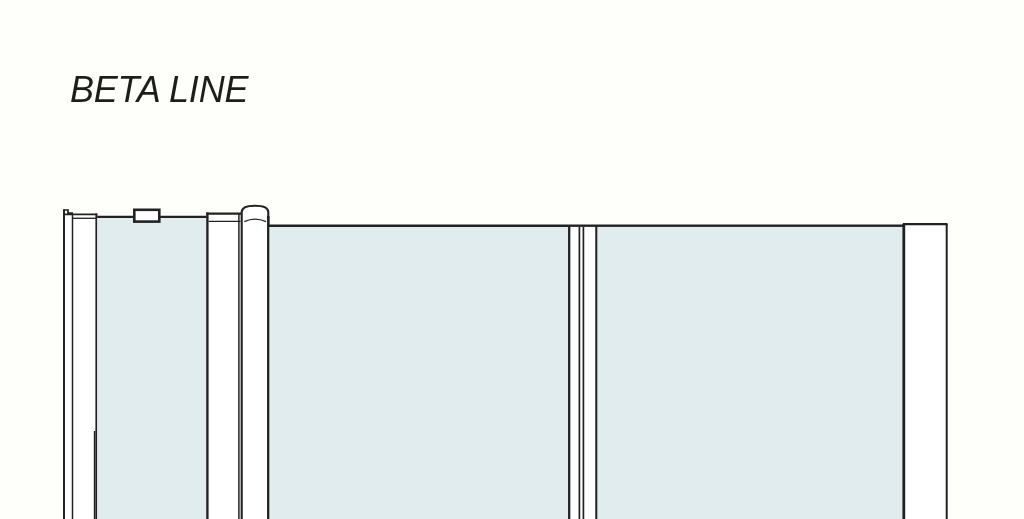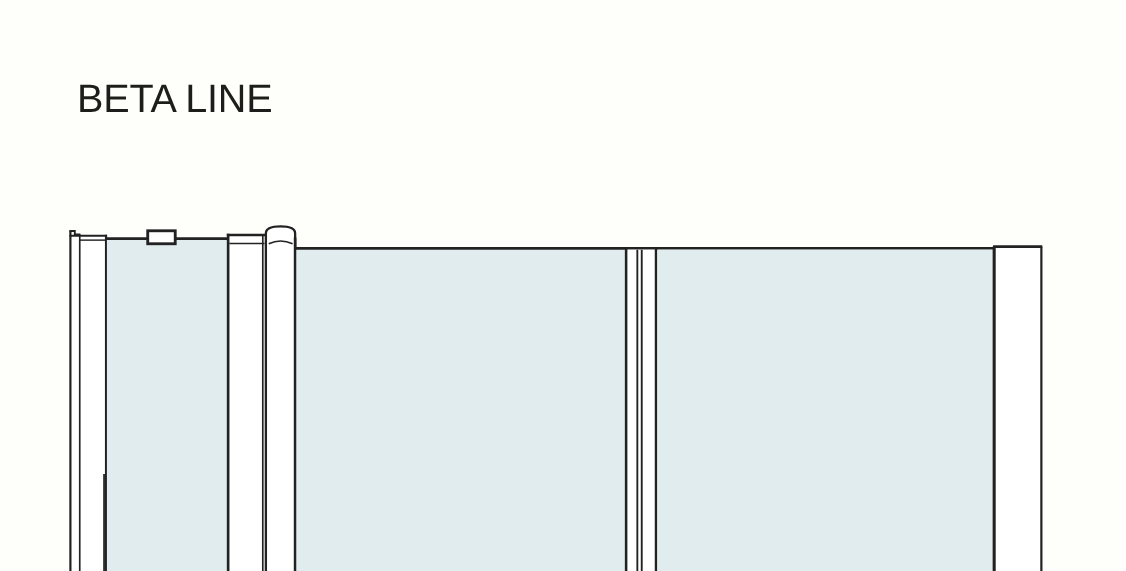--- a/index.html
+++ b/index.html
@@ -7,20 +7,21 @@
     width: 1024px; height: 519px;
     background: var(--color-background, #FEFEFA);
     font-family: "Liberation Sans", "DejaVu Sans", sans-serif;
     overflow: hidden;
   }
   .page {
     position: relative;
     width: 1024px; height: 519px;
     background: var(--color-background, #FEFEFA);
     overflow: hidden;
+    font-style: italic;
   }
   .title {
     position: absolute;
     left: 70px; top: 72px;
     font-size: 36px;
     line-height: 1;
     letter-spacing: -0.2px;
     color: var(--color-title, #1D1D1B);
     white-space: nowrap;
   }

